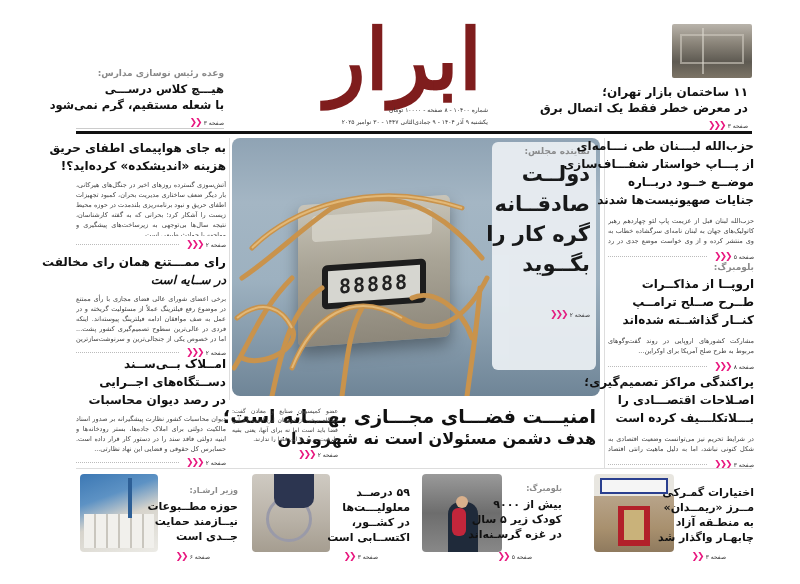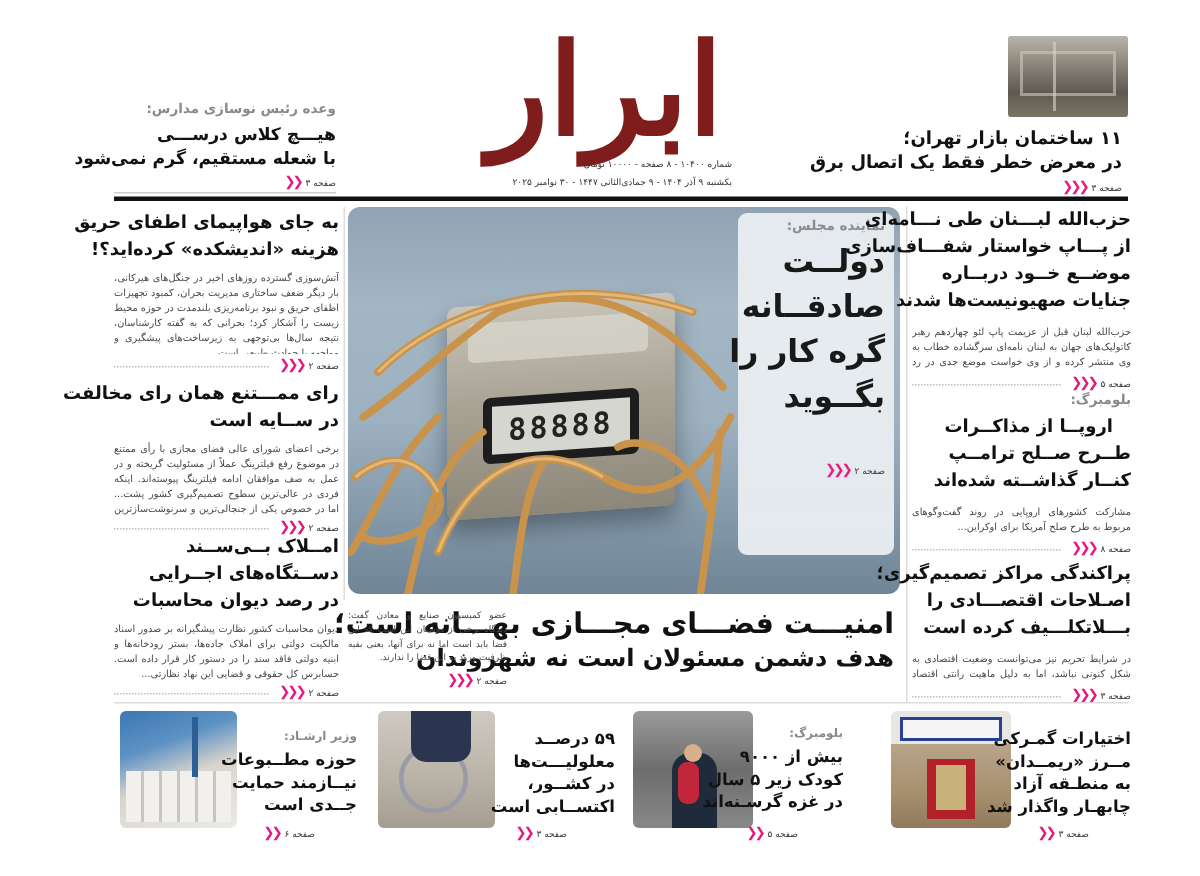--- a/index.html
+++ b/index.html
@@ -60,21 +60,21 @@
     <div class="body-txt abs" style="right:0; top:42px; width:150px; height:56px; overflow:hidden;">آتش‌سوزی گسترده روزهای اخیر در جنگل‌های هیرکانی، بار دیگر ضعف ساختاری مدیریت بحران، کمبود تجهیزات اطفای حریق و نبود برنامه‌ریزی بلندمدت در حوزه محیط زیست را آشکار کرد؛ بحرانی که به گفته کارشناسان، نتیجه سال‌ها بی‌توجهی به زیرساخت‌های پیشگیری و مواجهه با حوادث طبیعی است.</div>
     <div class="pageref abs" style="right:0; top:98px; width:150px;">
       <span>صفحه ۲</span>
       <span class="arrows">❮❮❮</span>
       <span class="dotline"></span>
     </div>
   </div>
 
   <div class="abs" style="left:0; top:114px; width:150px; height:104px;">
     <div class="head abs" style="right:0; top:2px; font-size:12px; white-space:nowrap;">رای ممـــتنع همان رای مخالفت</div>
-    <div class="head abs" style="right:0; top:20px; font-size:12px; white-space:nowrap;">در ســایه است</div>
+    <div class="head abs" style="right:0; top:20px; font-size:12px; white-space:nowrap;font-style:italic;">در ســایه است</div>
     <div class="body-txt abs" style="right:0; top:42px; width:150px; height:50px; overflow:hidden;">برخی اعضای شورای عالی فضای مجازی با رأی ممتنع در موضوع رفع فیلترینگ عملاً از مسئولیت گریخته و در عمل به صف موافقان ادامه فیلترینگ پیوسته‌اند. اینکه فردی در عالی‌ترین سطوح تصمیم‌گیری کشور پشت... اما در خصوص یکی از جنجالی‌ترین و سرنوشت‌سازترین تصمیمات کشور...</div>
     <div class="pageref abs" style="right:0; top:92px; width:150px;">
       <span>صفحه ۲</span>
       <span class="arrows">❮❮❮</span>
       <span class="dotline"></span>
     </div>
   </div>
 
   <div class="abs" style="left:0; top:218px; width:150px; height:112px;">
     <div class="head abs" style="right:0; top:0; font-size:12px; white-space:nowrap;">امــلاک بــی‌ســند</div>
@@ -157,21 +157,21 @@
     <div class="body-txt abs" style="right:0; top:78px; width:146px; height:30px; overflow:hidden;">حزب‌الله لبنان قبل از عزیمت پاپ لئو چهاردهم رهبر کاتولیک‌های جهان به لبنان نامه‌ای سرگشاده خطاب به وی منتشر کرده و از وی خواست موضع جدی در رد جنایات...</div>
     <div class="pageref abs" style="right:0; top:110px; width:146px;">
       <span>صفحه ۵</span>
       <span class="arrows">❮❮❮</span>
       <span class="dotline"></span>
     </div>
   </div>
 
   <div class="abs" style="left:0; top:124px; width:146px; height:108px;">
     <div class="kicker abs" style="right:0; top:0; font-size:9px; white-space:nowrap;">بلومبرگ:</div>
-    <div class="head abs" style="right:12px; top:14px; font-size:12px; white-space:nowrap;">اروپــا از مذاکــرات</div>
+    <div class="head abs" style="right:0; top:14px; font-size:12px; white-space:nowrap;">اروپــا از مذاکــرات</div>
     <div class="head abs" style="right:0; top:32px; font-size:12px; white-space:nowrap;">طــرح صــلح ترامــپ</div>
     <div class="head abs" style="right:0; top:50px; font-size:12px; white-space:nowrap;">کنــار گذاشــته شده‌اند</div>
     <div class="body-txt abs" style="right:0; top:74px; width:146px; height:20px; overflow:hidden;">مشارکت کشورهای اروپایی در روند گفت‌وگوهای مربوط به طرح صلح آمریکا برای اوکراین...</div>
     <div class="pageref abs" style="right:0; top:96px; width:146px;">
       <span>صفحه ۸</span>
       <span class="arrows">❮❮❮</span>
       <span class="dotline"></span>
     </div>
   </div>
 

